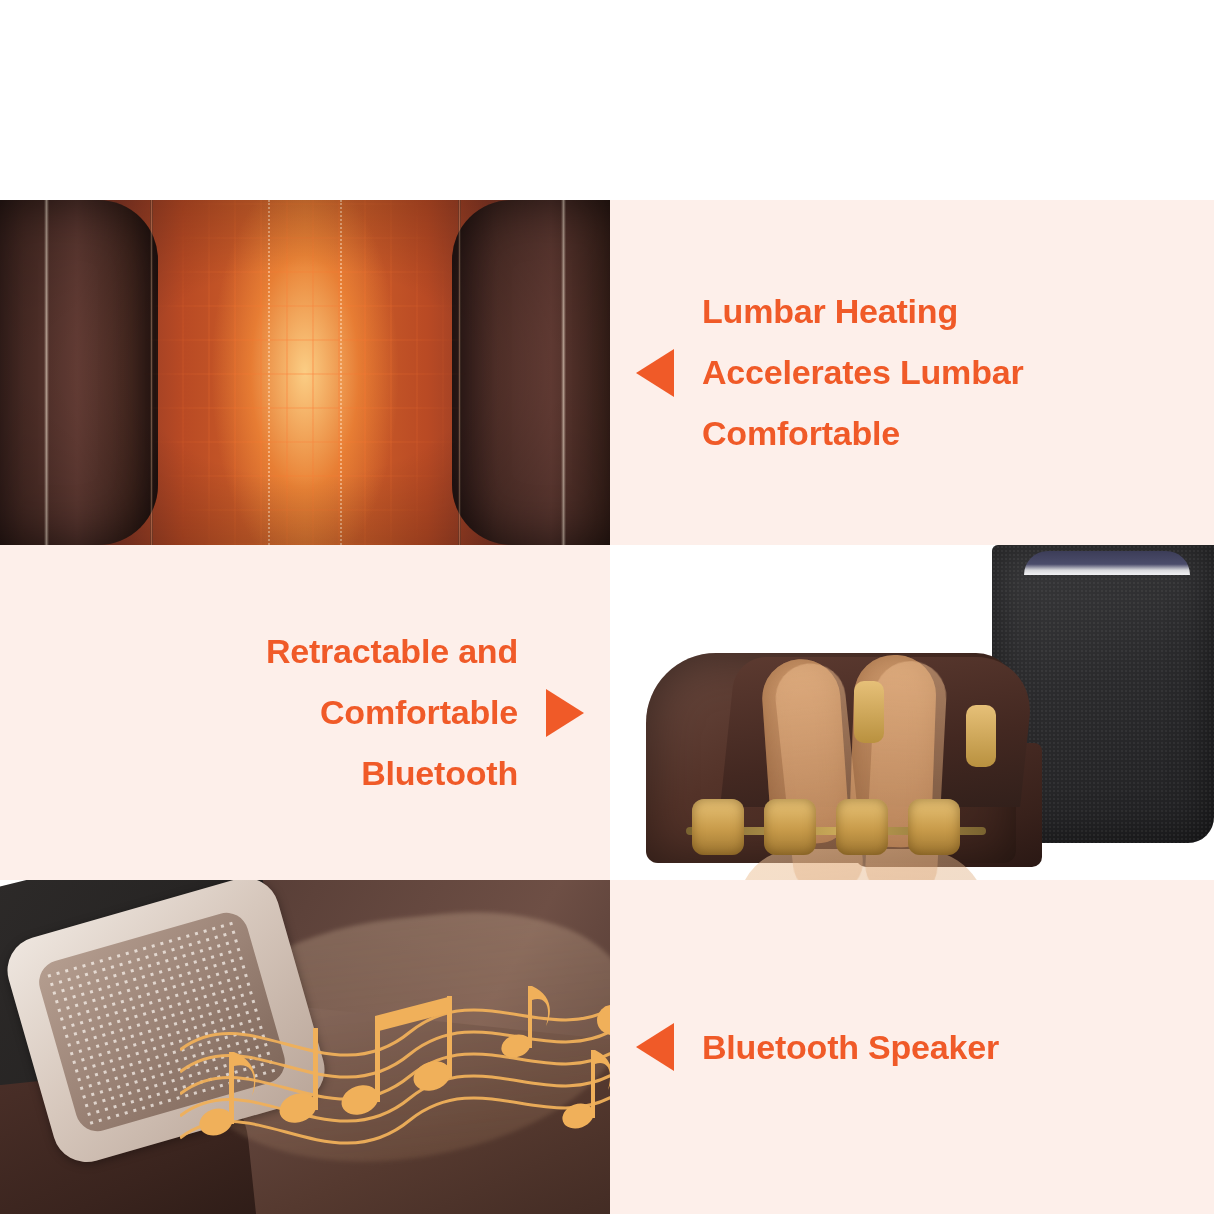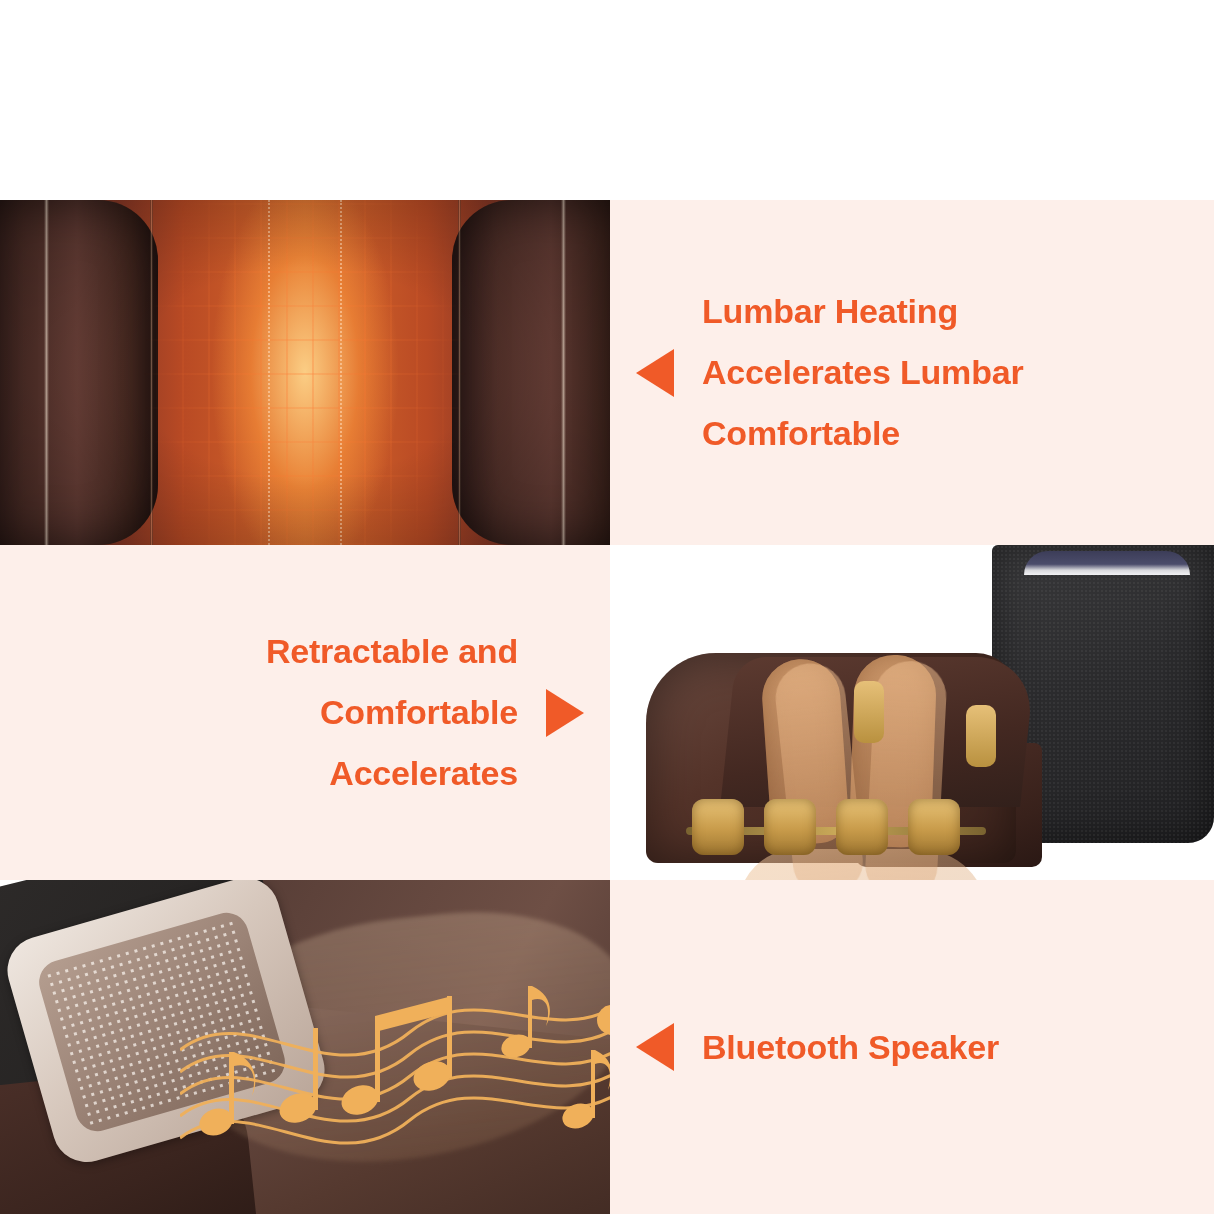--- a/index.html
+++ b/index.html
@@ -356,21 +356,21 @@
     </div>
 
     <div class="row row-2">
 
       <div class="cell-text w-left">
         <div class="txt-wrap reverse">
           <div class="tri tri-right"></div>
           <div class="caption align-right" style="margin-left:auto;">
             <div>Retractable and</div>
             <div>Comfortable</div>
-            <div>Accelerates</div>
+            <div>Bluetooth</div>
           </div>
         </div>
       </div>
 
       <div class="cell-img w-right">
         <div class="photo-foot">
           <div class="dark-side"></div>
           <div class="silver-trim"></div>
           <div class="base"></div>
           <div class="footbody">

